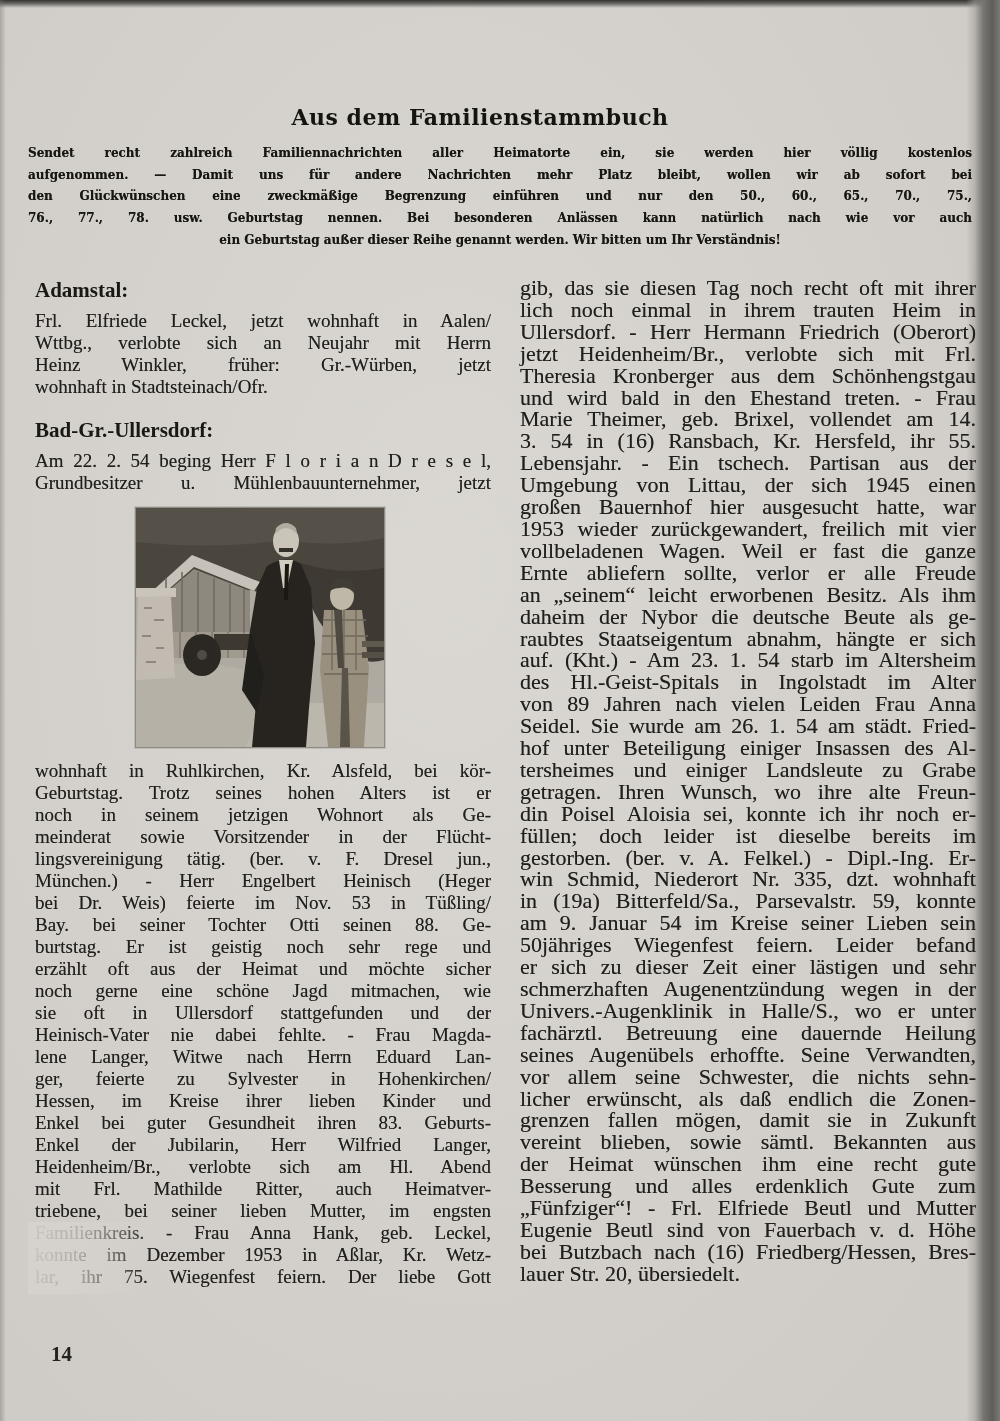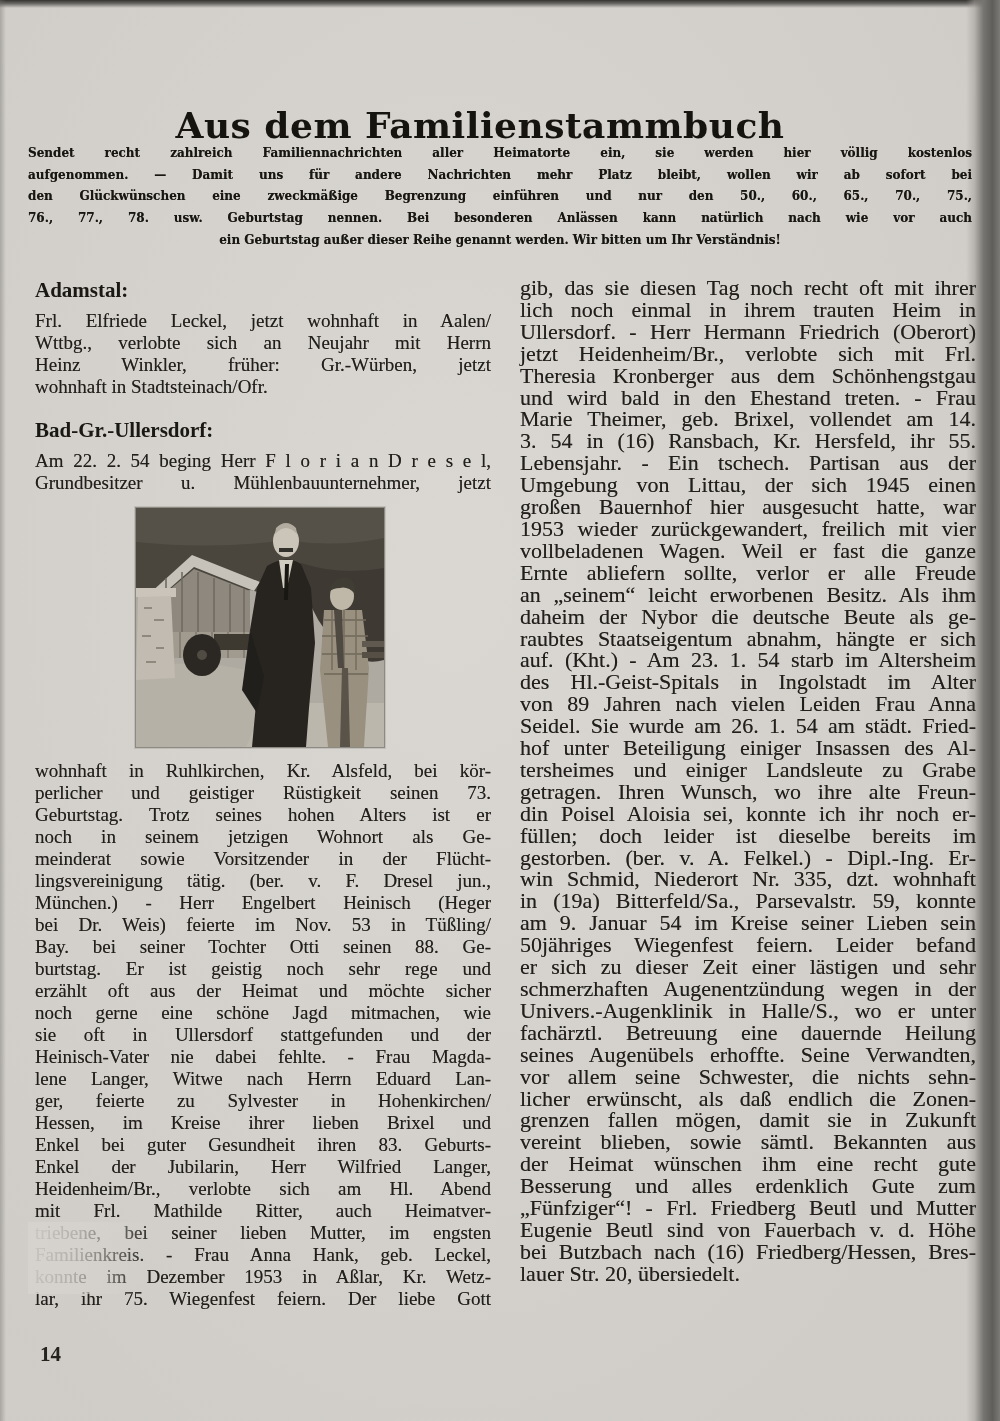--- a/index.html
+++ b/index.html
@@ -28,21 +28,21 @@
       rgba(118,116,112,0) 0,
       rgba(160,157,152,0.55) 25%,
       #767470 52%,
       #605e5b 78%,
       #7c7a76 100%);
   }
   .page-title{
     position:absolute;top:104px;left:0;width:960px;
     margin:0;text-align:center;
     font-family:"DejaVu Serif", serif;
-    font-size:36px;font-weight:700;letter-spacing:0.5px;
+    font-size:22px;font-weight:700;letter-spacing:0.5px;
     color:#16140f;
   }
   .intro{
     position:absolute;top:143px;left:28px;width:944px;
     font-family:"DejaVu Serif", serif;
     font-weight:700;font-size:12px;line-height:21.7px;
     color:#181610;
   }
   .columns{position:absolute;top:0;left:0;width:100%;height:100%;}
   .col{position:absolute;width:456px;}
@@ -76,21 +76,21 @@
   .fade-patch{
     position:absolute;left:28px;top:1222px;width:140px;height:72px;
     background:linear-gradient(100deg,
       rgba(214,211,206,0.95) 0%,
       rgba(214,211,206,0.8) 35%,
       rgba(214,211,206,0.45) 60%,
       rgba(214,211,206,0) 85%);
     pointer-events:none;
   }
   .page-number{
-    position:absolute;left:40px;top:1342px;
+    position:absolute;left:51px;top:1342px;
     font-size:21px;font-weight:700;color:#25231e;
   }
 </style>
 </head>
 <body>
 
 <div class="page">
   <div class="top-edge"></div>
   <div class="left-edge"></div>
   <div class="right-edge"></div>
@@ -171,36 +171,35 @@
           <g>
             <rect x="226" y="133" width="22" height="6" fill="#5c574c"></rect>
             <rect x="226" y="144" width="22" height="6" fill="#514c42"></rect>
           </g>
           <rect x="0" y="0" width="248" height="239" fill="#8a867c" opacity="0.07"></rect>
         </svg>
       </figure>
 
       <div class="para">
           <div class="line">wohnhaft in Ruhlkirchen, Kr. Alsfeld, bei kör-</div>
-          <div class="line">perlicher und geistiger Rüstigkeit seinen 73.</div>
           <div class="line">Geburtstag. Trotz seines hohen Alters ist er</div>
           <div class="line">noch in seinem jetzigen Wohnort als Ge-</div>
           <div class="line">meinderat sowie Vorsitzender in der Flücht-</div>
           <div class="line">lingsvereinigung tätig. (ber. v. F. Dresel jun.,</div>
           <div class="line">München.) - Herr Engelbert Heinisch (Heger</div>
           <div class="line">bei Dr. Weis) feierte im Nov. 53 in Tüßling/</div>
           <div class="line">Bay. bei seiner Tochter Otti seinen 88. Ge-</div>
           <div class="line">burtstag. Er ist geistig noch sehr rege und</div>
           <div class="line">erzählt oft aus der Heimat und möchte sicher</div>
           <div class="line">noch gerne eine schöne Jagd mitmachen, wie</div>
           <div class="line">sie oft in Ullersdorf stattgefunden und der</div>
           <div class="line">Heinisch-Vater nie dabei fehlte. - Frau Magda-</div>
           <div class="line">lene Langer, Witwe nach Herrn Eduard Lan-</div>
           <div class="line">ger, feierte zu Sylvester in Hohenkirchen/</div>
-          <div class="line">Hessen, im Kreise ihrer lieben Brixel und</div>
+          <div class="line">Hessen, im Kreise ihrer lieben Kinder und</div>
           <div class="line">Enkel bei guter Gesundheit ihren 83. Geburts-</div>
           <div class="line">Enkel der Jubilarin, Herr Wilfried Langer,</div>
           <div class="line">Heidenheim/Br., verlobte sich am Hl. Abend</div>
           <div class="line">mit Frl. Mathilde Ritter, auch Heimatver-</div>
           <div class="line">triebene, bei seiner lieben Mutter, im engsten</div>
           <div class="line">Familienkreis. - Frau Anna Hank, geb. Leckel,</div>
           <div class="line">konnte im Dezember 1953 in Aßlar, Kr. Wetz-</div>
           <div class="line last-justify">lar, ihr 75. Wiegenfest feiern. Der liebe Gott</div>
         </div>
     </div>
@@ -242,21 +241,21 @@
           <div class="line">schmerzhaften Augenentzündung wegen in der</div>
           <div class="line">Univers.-Augenklinik in Halle/S., wo er unter</div>
           <div class="line">fachärztl. Betreuung eine dauernde Heilung</div>
           <div class="line">seines Augenübels erhoffte. Seine Verwandten,</div>
           <div class="line">vor allem seine Schwester, die nichts sehn-</div>
           <div class="line">licher erwünscht, als daß endlich die Zonen-</div>
           <div class="line">grenzen fallen mögen, damit sie in Zukunft</div>
           <div class="line">vereint blieben, sowie sämtl. Bekannten aus</div>
           <div class="line">der Heimat wünschen ihm eine recht gute</div>
           <div class="line">Besserung und alles erdenklich Gute zum</div>
-          <div class="line">„Fünfziger“! - Frl. Friedberg Beutl und Mutter</div>
+          <div class="line">„Fünfziger“! - Frl. Elfriede Beutl und Mutter</div>
           <div class="line">Eugenie Beutl sind von Fauerbach v. d. Höhe</div>
           <div class="line">bei Butzbach nach (16) Friedberg/Hessen, Bres-</div>
           <div class="line last-left">lauer Str. 20, übersiedelt.</div>
         </div>
     </div>
   </div>
 
   <div class="fade-patch"></div>
 
   <div class="page-number">14</div>

